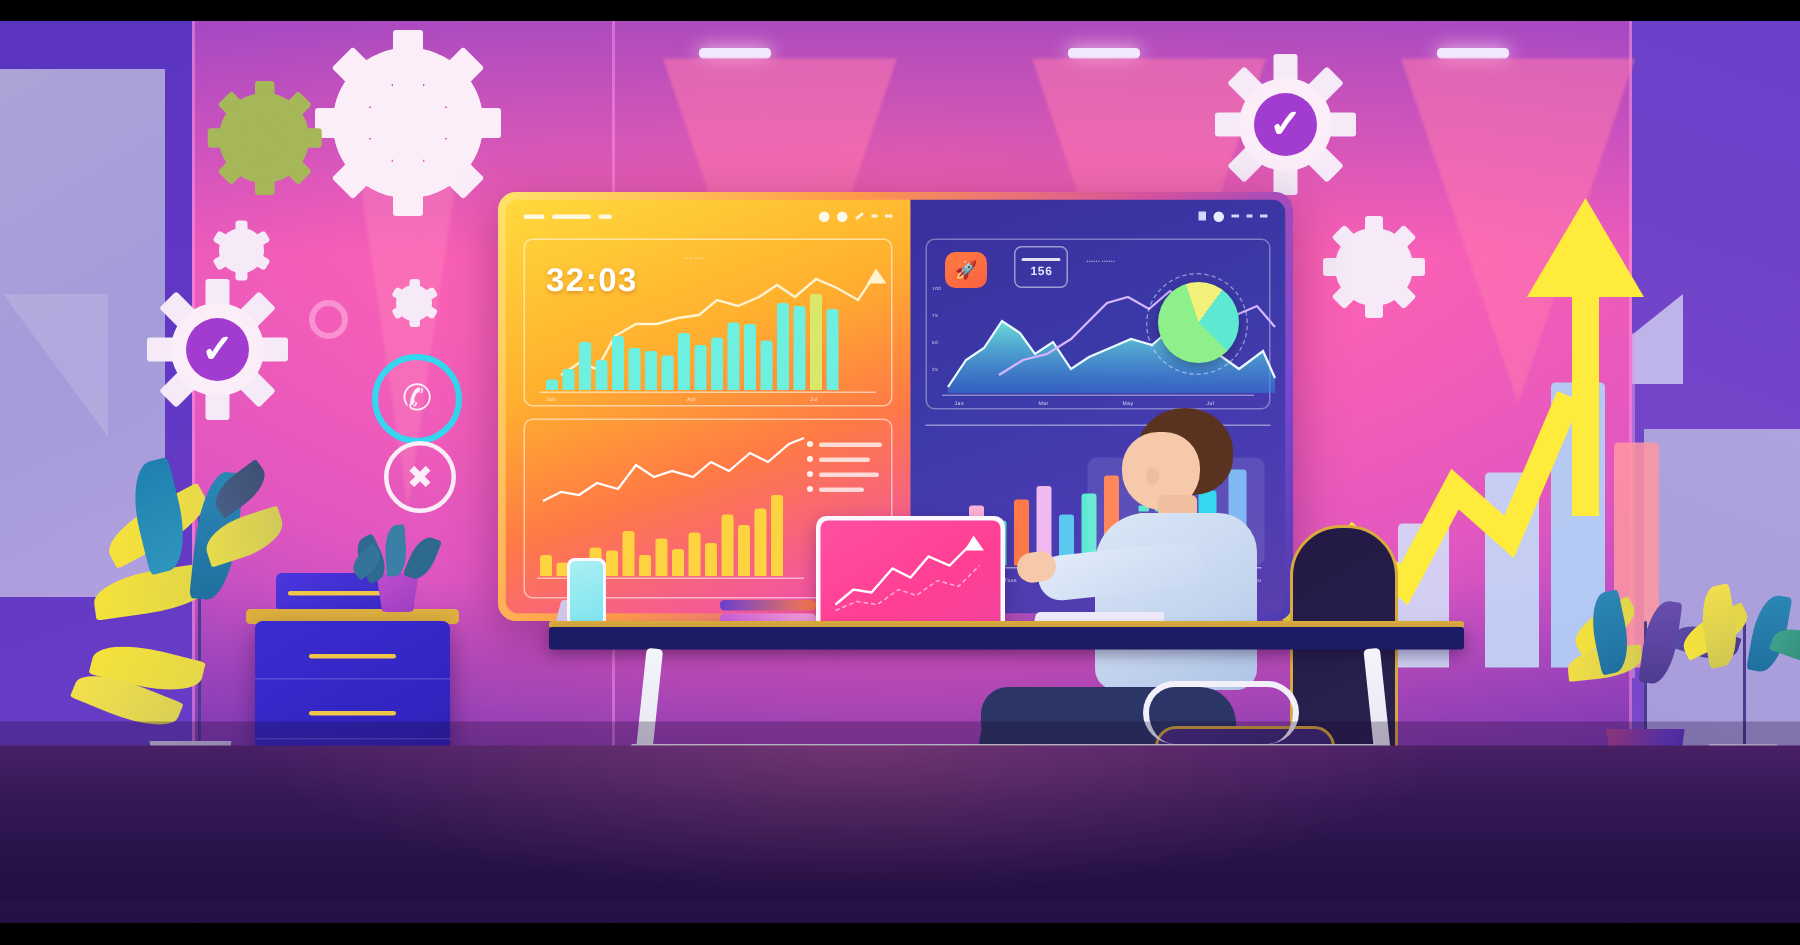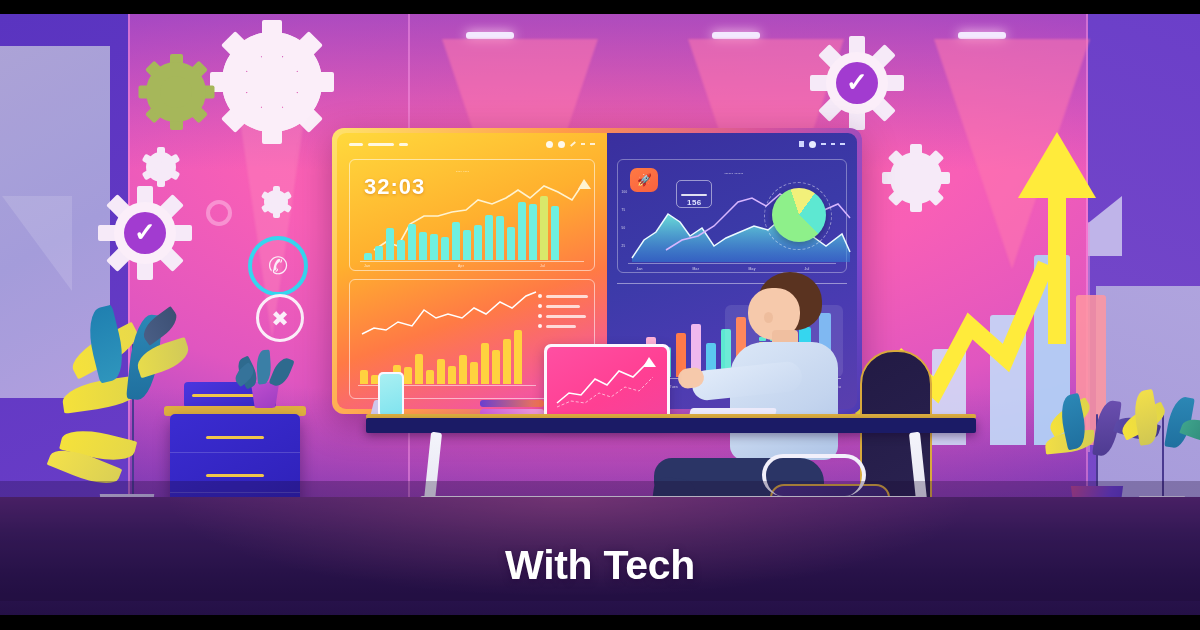--- a/index.html
+++ b/index.html
@@ -373,21 +373,21 @@
               <u style="width:5px;height:6px;background:#cfd6ff"></u>
                 <b style="background:#e8ecff"></b>
               <u style="width:5px;background:#cfd6ff"></u>
                 <u style="width:4px;background:#cfd6ff"></u>
                 <u style="width:5px;background:#cfd6ff"></u>
             </div>
           </div>
 
           <div class="panel-card" style="left:10px;top:26px;right:10px;height:112px;border-color:rgba(255,255,255,.35)">
             <div class="badge-orange" style="left:12px;top:8px;width:28px;height:24px;font-size:12px">🚀</div>
-            <div class="mini-card" style="left:58px;top:20px;width:34px;height:26px;justify-content:flex-end;">
+            <div class="mini-card" style="left:58px;top:4px;width:34px;height:26px;">
               <i></i>
                 <span style="font-size:8px;font-weight:bold;letter-spacing:.5px">156</span>
             </div>
             <div class="xtick" style="left:106px;top:12px;opacity:.7">•••••• ••••••</div>
 
             <svg style="position:absolute;left:8px;top:24px;width:230px;height:80px;overflow:visible">
               <defs>
                 <linearGradient id="ag" x1="0" y1="0" x2="0" y2="1">
                   <stop offset="0%" stop-color="#6ff0de" stop-opacity=".9"></stop>
                   <stop offset="100%" stop-color="#2f7fd6" stop-opacity=".55"></stop>
@@ -575,19 +575,18 @@
       <div class="leaf" style="left:1164px;top:382px;width:22px;height:52px;background:linear-gradient(170deg,#2c88b6,#1f6f9e);transform:rotate(10deg);border-radius:60% 8% 60% 8%"></div>
       <div class="leaf" style="left:1178px;top:406px;width:42px;height:20px;background:linear-gradient(100deg,#3fa58c,#2b7f74);transform:rotate(20deg)"></div>
       <div class="pot" style="left:1136px;top:482px;width:52px;height:42px;background:linear-gradient(150deg,#e6e4f6,#c9c6e8);clip-path:polygon(6% 0,94% 0,84% 100%,16% 100%)"></div>
     </div>
 
     <div class="floor"></div>
     <div class="floor-sheen"></div>
 
     <div class="title-band"></div>
     <div class="title">
-      <div>With Tech</div>
     </div>
   </div>
 
   <div class="bar-top"></div>
   <div class="bar-bot"></div>
 </div>
 
 </body></html>

